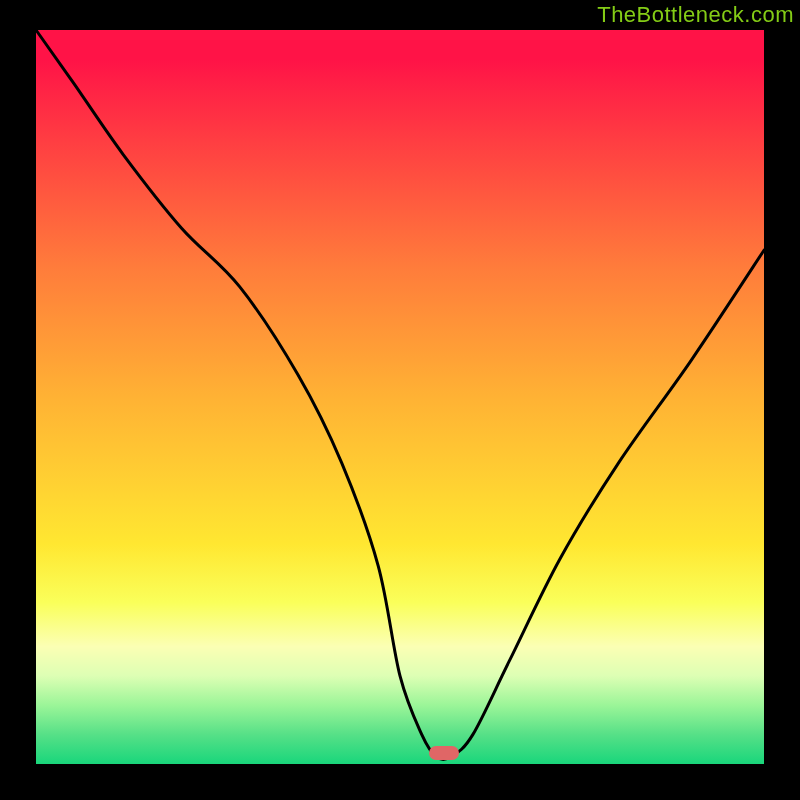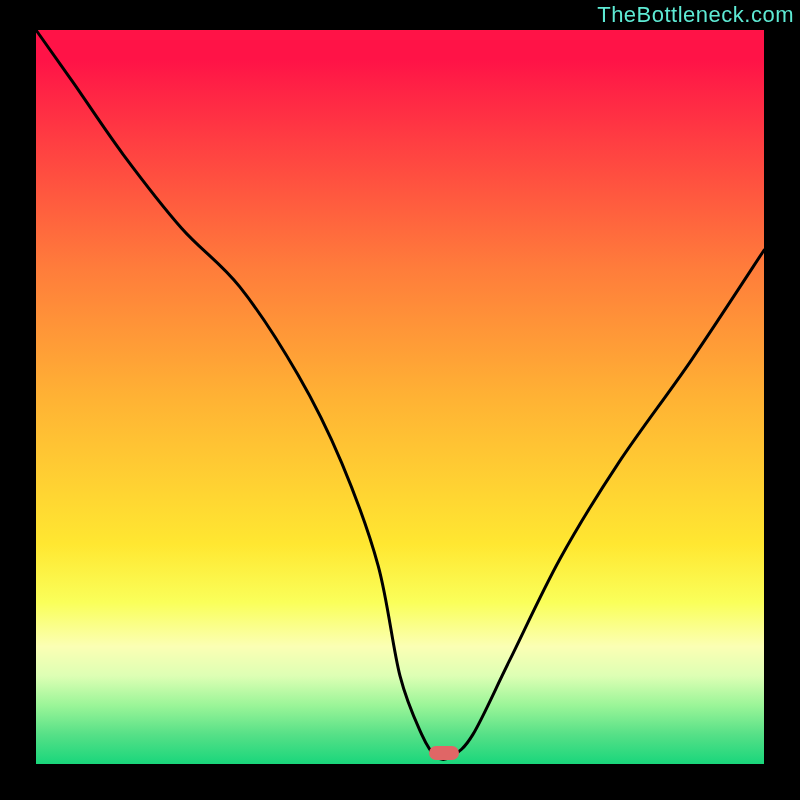--- a/index.html
+++ b/index.html
@@ -14,21 +14,21 @@
   .frame {
     position: relative;
     width: 800px;
     height: 800px;
     background: #000;
   }
   .watermark {
     position: absolute;
     top: 2px;
     right: 6px;
-    color: #5eead4;
+    color: #84cc16;
     font-size: 22px;
     font-weight: 500;
     letter-spacing: 0.5px;
     z-index: 10;
   }
   .plot-area {
     position: absolute;
     left: 36px;
     top: 30px;
     width: 728px;

